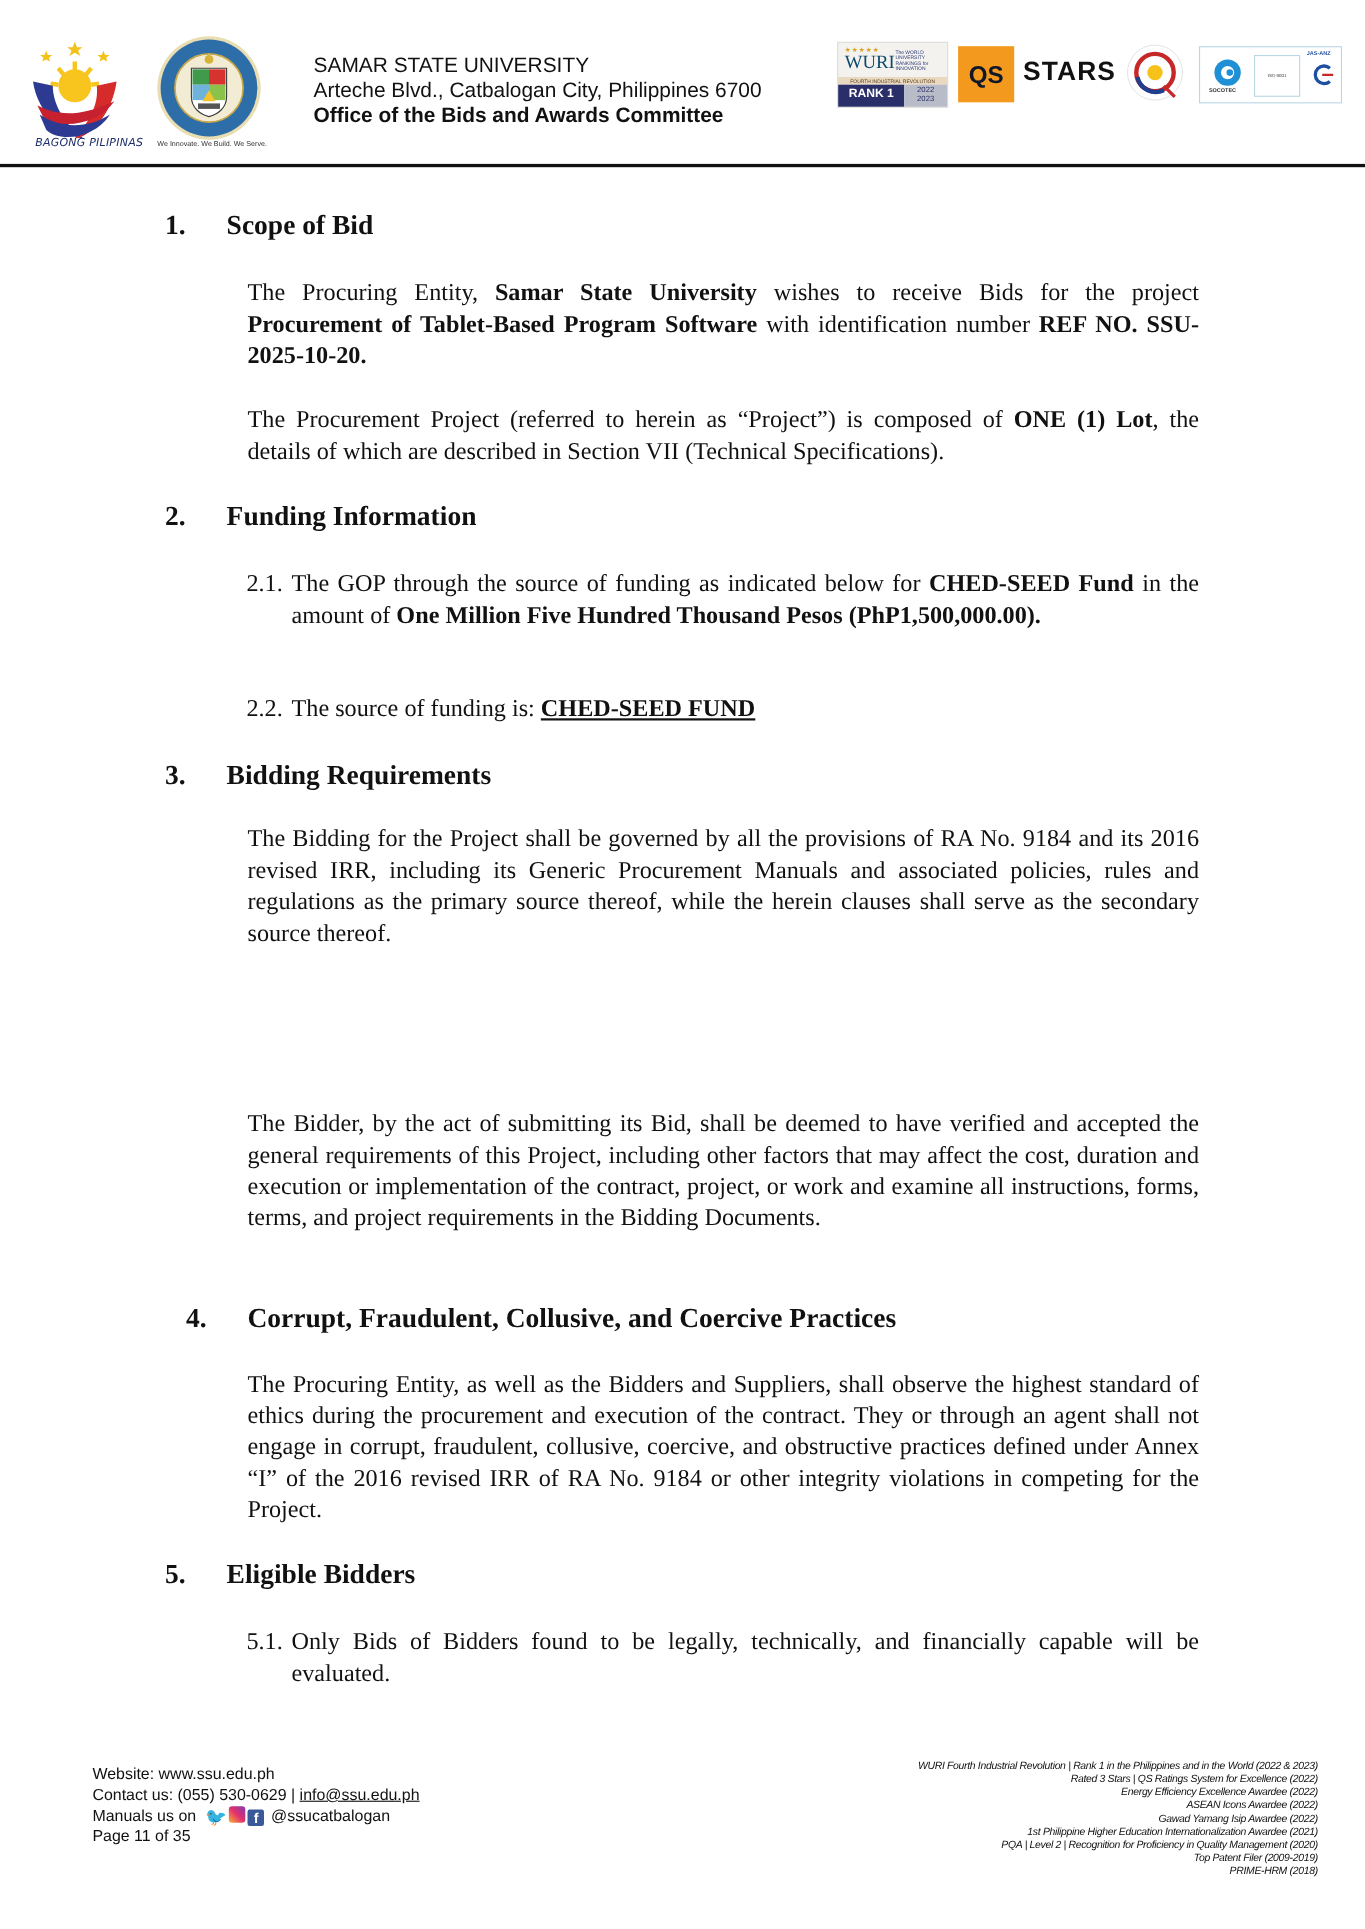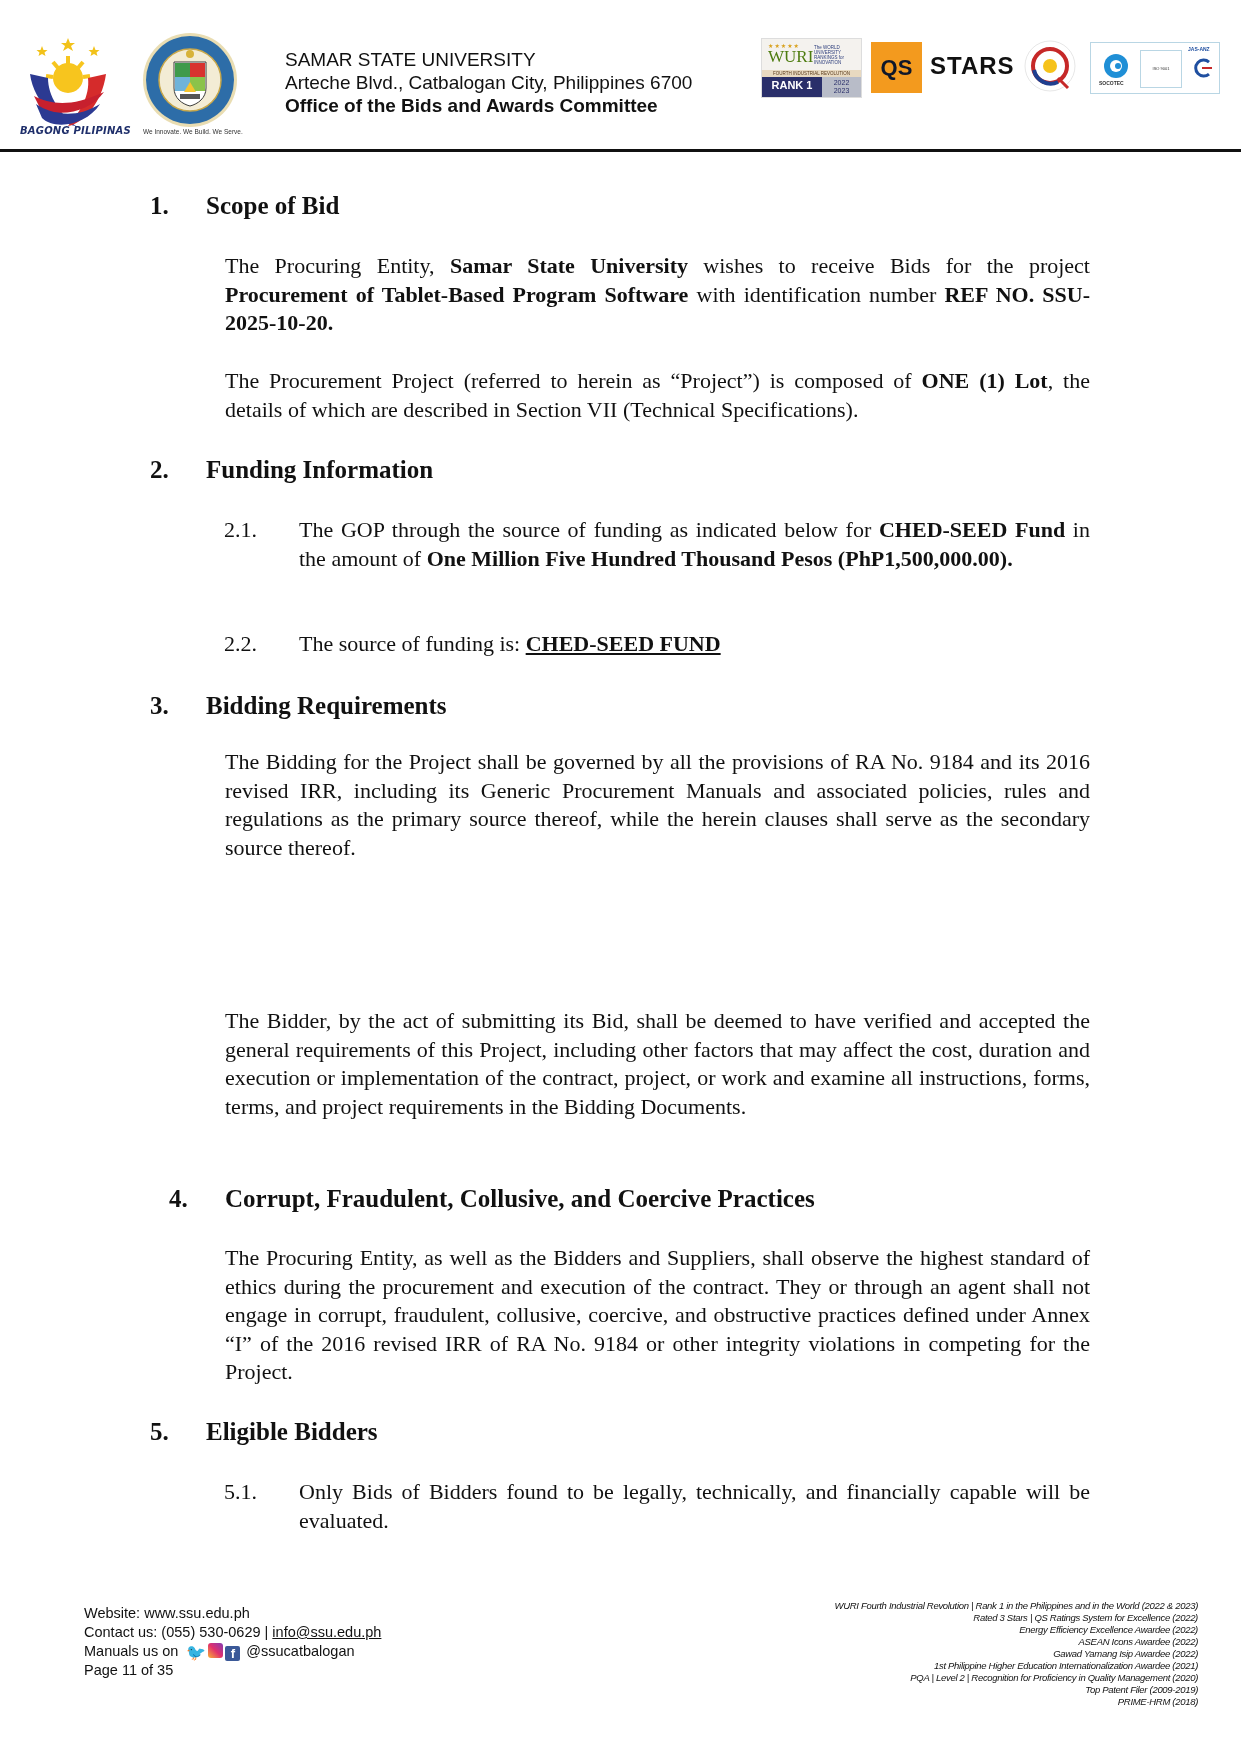--- a/index.html
+++ b/index.html
@@ -2,29 +2,29 @@
 <html><head>
 <meta charset="utf-8">
 <style>
   html, body { margin: 0; padding: 0; background: #ffffff; }
   body { width: 1241px; height: 1754px; position: relative; overflow: hidden; color: #111; }
   .page { position: absolute; left: 0; top: 0; width: 1241px; height: 1754px; }
 
   
   .header { position: absolute; left: 0; top: 0; width: 1241px; height: 152px; }
   .bp-logo { position: absolute; left: 20px; top: 34px; width: 112px; height: 104px; }
-  .bp-text { position: absolute; left: 20px; top: 125px; font-family: "DejaVu Sans", sans-serif; font-weight: bold; font-style: italic; font-size: 10px; color: #1f2f6b; letter-spacing: 0.2px; }
+  .bp-text { position: absolute; left: 32px; top: 125px; font-family: "DejaVu Sans", sans-serif; font-weight: normal; font-style: italic; font-size: 10px; color: #1f2f6b; letter-spacing: 0.2px; }
   .ssu-seal { position: absolute; left: 142px; top: 32px; width: 96px; height: 96px; }
   .ssu-tagline { position: absolute; left: 143px; top: 128px; font-family: "Liberation Sans", sans-serif; font-size: 6.5px; color: #333; }
   .univ { position: absolute; left: 285px; top: 48px; font-family: "Liberation Sans", sans-serif; font-size: 19px; line-height: 23px; color: #111; }
   .univ .b { font-weight: bold; }
 
   .wuri { position: absolute; left: 761px; top: 38px; width: 99px; height: 58px; background: #f4f2ee; border: 1px solid #ddd; }
   .wuri .stars { position: absolute; left: 6px; top: 3px; font-size: 6px; color: #d9a21e; letter-spacing: 1px; font-family: "DejaVu Sans", sans-serif; }
-  .wuri .word { position: absolute; left: 6px; top: 8px; font-family: "Liberation Serif", serif; font-size: 17px; color: #4d7c0f; }
+  .wuri .word { position: absolute; left: 6px; top: 8px; font-family: "Liberation Serif", serif; font-size: 17px; color: #0c4a6e; }
   .wuri .small { position: absolute; left: 52px; top: 6px; font-family: "Liberation Sans", sans-serif; font-size: 4.5px; line-height: 5px; color: #2a3b7a; width: 45px; }
   .wuri .fir { position: absolute; left: 0; top: 31px; width: 99px; height: 7px; background: #e8d9c0; font-size: 4.5px; font-family: "Liberation Sans", sans-serif; color: #5a3a1a; text-align: center; line-height: 7px; }
   .wuri .rank { position: absolute; left: 0; top: 38px; width: 60px; height: 20px; background: #2a2f6a; color: #fff; font-family: "Liberation Sans", sans-serif; font-weight: bold; font-size: 11px; text-align: center; line-height: 17px; }
   .wuri .years { position: absolute; left: 60px; top: 38px; width: 39px; height: 20px; background: #b8bcc8; color: #2a2f6a; font-family: "Liberation Sans", sans-serif; font-size: 7px; text-align: center; line-height: 8px; padding-top: 2px; box-sizing: border-box; }
 
   .qs-box { position: absolute; left: 871px; top: 42px; width: 51px; height: 51px; background: #f39a1e; color: #0f172a; font-family: "Liberation Sans", sans-serif; font-weight: bold; font-size: 22px; text-align: center; line-height: 51px; }
   .qs-stars { position: absolute; left: 930px; top: 52px; font-family: "Liberation Sans", sans-serif; font-weight: bold; font-size: 24px; color: #111; letter-spacing: 1px; }
   .pqa { position: absolute; left: 1024px; top: 40px; width: 52px; height: 52px; }
   .socotec { position: absolute; left: 1090px; top: 42px; width: 128px; height: 50px; border: 1px solid #b9d6e4; background: #fff; }
   .socotec .label { position: absolute; left: 8px; top: 37px; font-family: "Liberation Sans", sans-serif; font-weight: bold; font-size: 5px; color: #333; }
@@ -33,21 +33,21 @@
 
   .rule { position: absolute; left: 0; top: 149px; width: 1241px; height: 3px; background: #111; }
 
   
   .body-text { font-family: "Liberation Serif", serif; font-size: 22px; line-height: 28.5px; color: #111; }
   .sec-title { position: absolute; left: 150px; font-family: "Liberation Serif", serif; font-weight: bold; font-size: 25px; color: #111; }
   .sec-title .num { display: inline-block; width: 56px; }
   .para { position: absolute; left: 225px; width: 865px; text-align: justify; }
   .sub { position: absolute; left: 224px; width: 866px; }
   .sub .num { position: absolute; left: 0; top: 0; }
-  .sub .txt { margin-left: 75px; text-align: justify; }
+  .sub .txt { margin-left: 41px; text-align: justify; }
   b, .bold { font-weight: bold; }
   .u { text-decoration: underline; }
 
   
   .footer-left { position: absolute; left: 84px; top: 1604px; font-family: "Liberation Sans", sans-serif; font-size: 14.5px; line-height: 19px; color: #111; }
   .footer-left .link { text-decoration: underline; }
   .soc { display: inline-block; width: 15px; height: 15px; vertical-align: -2px; margin-right: 2px; border-radius: 3px; }
   .tw { background: none; color: #1da1f2; font-size: 16px; width: auto; }
   .ig { background: linear-gradient(45deg, #f9b234 0%, #e1306c 50%, #833ab4 100%); }
   .fb { background: #3b5998; color: #fff; font-weight: bold; font-size: 13px; text-align: center; line-height: 16px; border-radius: 2px; }

